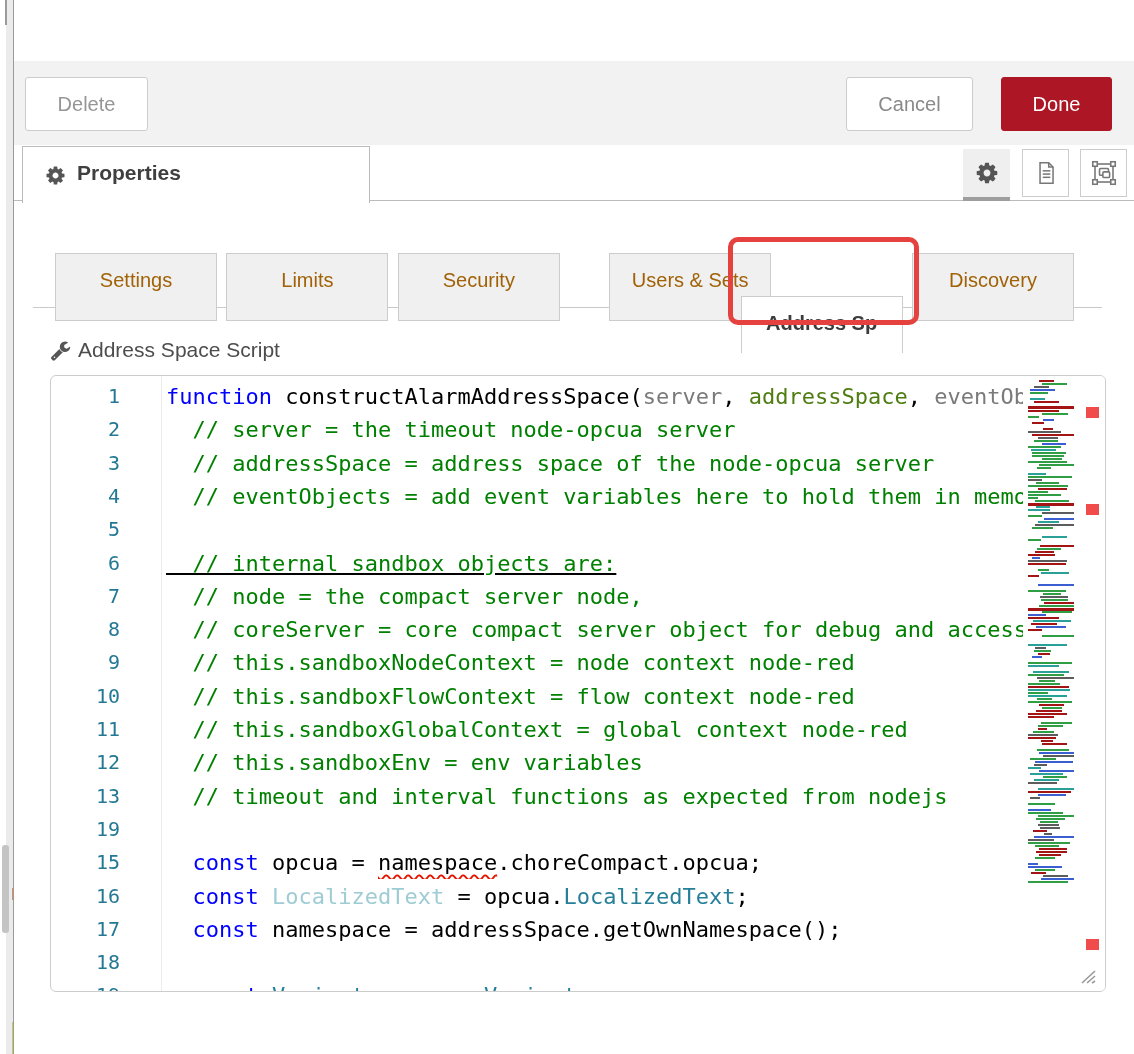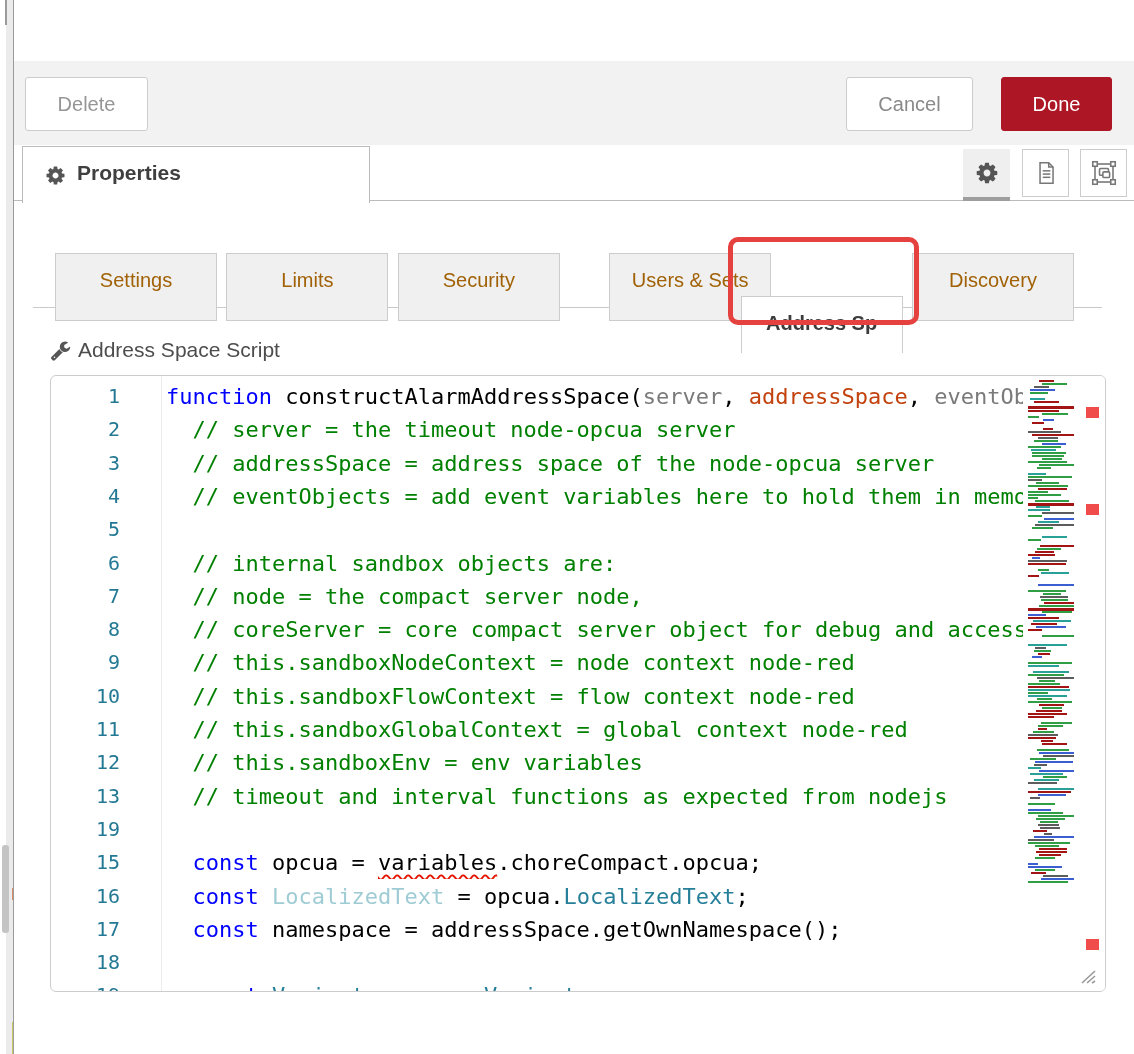--- a/index.html
+++ b/index.html
@@ -63,21 +63,21 @@
   .cline { position:absolute; left:115px; width:857px; height:33.3px; line-height:33.3px;
     white-space:pre; overflow:hidden; color:#000; }
   .cline span { white-space:pre; }
   .kw  { color:var(--kw,#0000ff); }
   .cm  { color:var(--cm,#008000); }
   .ty  { color:var(--ty,#267f99); }
   .tyf { color:var(--tyf,#9fccd4); }
   .pl  { color:#000; }
   .pm, .pmd { position:relative; }
   .pm  { color:var(--param,#7a7a7a); }
-  .pmd { color:#c2410c; }
+  .pmd { color:#4d7c0f; }
   .pm::after, .pmd::after { content:"..."; position:absolute; left:1px; bottom:-6px;
     font-size:20px; line-height:6px; color:#555; letter-spacing:0; }
   .err { color:#000; text-decoration:underline wavy var(--errline,#e51400); text-decoration-thickness:1.5px; text-underline-offset:4px; }
 
   
   .minimap { position:absolute; left:975px; top:0; width:52px; height:617px; overflow:hidden; }
   .minimap .bar { position:absolute; height:2px; pointer-events:none; }
   .ruler { position:absolute; left:1027px; top:0; width:29px; height:617px; background:#fff; }
   .marker { position:absolute; left:8px; width:13px; height:11px; background:var(--marker,#f14c4c); }
   .grip { position:absolute; left:1029px; top:594px; width:16px; height:14px; }
@@ -185,30 +185,30 @@
           <div class="lnum" style="top: 570.1px;">18</div>
           <div class="lnum" style="top: 603.4px;">19</div>
         </div>
       <div class="gutter-line"></div>
       <div id="code-lines" class="code-font">
           <div class="cline" style="top: 4px;"><span class="kw">function</span><span class="pl"> constructAlarmAddressSpace(</span><span class="pm">server</span><span class="pl">, </span><span class="pmd">addressSpace</span><span class="pl">, </span><span class="pm">eventObjects</span></div>
           <div class="cline" style="top: 37.3px;"><span class="cm">  // server = the timeout node-opcua server</span></div>
           <div class="cline" style="top: 70.6px;"><span class="cm">  // addressSpace = address space of the node-opcua server</span></div>
           <div class="cline" style="top: 103.9px;"><span class="cm">  // eventObjects = add event variables here to hold them in memory</span></div>
           <div class="cline" style="top: 137.2px;"></div>
-          <div class="cline" style="top: 170.5px;"><span class="cm">  // internal sandbox objects are:</span></div>
+          <div class="cline" style="top: 170.5px; text-decoration: underline;"><span class="cm">  // internal sandbox objects are:</span></div>
           <div class="cline" style="top: 203.8px;"><span class="cm">  // node = the compact server node,</span></div>
           <div class="cline" style="top: 237.1px;"><span class="cm">  // coreServer = core compact server object for debug and access</span></div>
           <div class="cline" style="top: 270.4px;"><span class="cm">  // this.sandboxNodeContext = node context node-red</span></div>
           <div class="cline" style="top: 303.7px;"><span class="cm">  // this.sandboxFlowContext = flow context node-red</span></div>
           <div class="cline" style="top: 337px;"><span class="cm">  // this.sandboxGlobalContext = global context node-red</span></div>
           <div class="cline" style="top: 370.3px;"><span class="cm">  // this.sandboxEnv = env variables</span></div>
           <div class="cline" style="top: 403.6px;"><span class="cm">  // timeout and interval functions as expected from nodejs</span></div>
           <div class="cline" style="top: 436.9px;"></div>
-          <div class="cline" style="top: 470.2px;"><span class="pl">  </span><span class="kw">const</span><span class="pl"> opcua = </span><span class="err">variables</span><span class="pl">.choreCompact.opcua;</span></div>
+          <div class="cline" style="top: 470.2px;"><span class="pl">  </span><span class="kw">const</span><span class="pl"> opcua = </span><span class="err">namespace</span><span class="pl">.choreCompact.opcua;</span></div>
           <div class="cline" style="top: 503.5px;"><span class="pl">  </span><span class="kw">const</span><span class="pl"> </span><span class="tyf">LocalizedText</span><span class="pl"> = opcua.</span><span class="ty">LocalizedText</span><span class="pl">;</span></div>
           <div class="cline" style="top: 536.8px;"><span class="pl">  </span><span class="kw">const</span><span class="pl"> namespace = addressSpace.getOwnNamespace();</span></div>
           <div class="cline" style="top: 570.1px;"></div>
           <div class="cline" style="top: 603.4px;"><span class="pl">  </span><span class="kw">const</span><span class="pl"> </span><span class="ty">Variant</span><span class="pl"> = opcua.</span><span class="ty">Variant</span><span class="pl">;</span></div>
         </div>
       <div class="minimap" id="minimap">
           <div class="bar" style="top: 4px; left: 13.3763px; width: 14.2933px; background: rgb(163, 21, 21);"></div>
           <div class="bar" style="top: 7px; left: 16.1166px; width: 25.0034px; background: rgb(47, 158, 68);"></div>
           <div class="bar" style="top: 10px; left: 8.29802px; width: 15.1011px; background: rgb(92, 92, 92);"></div>
           <div class="bar" style="top: 13px; left: 4.0538px; width: 24.9481px; background: rgb(59, 95, 208);"></div>

